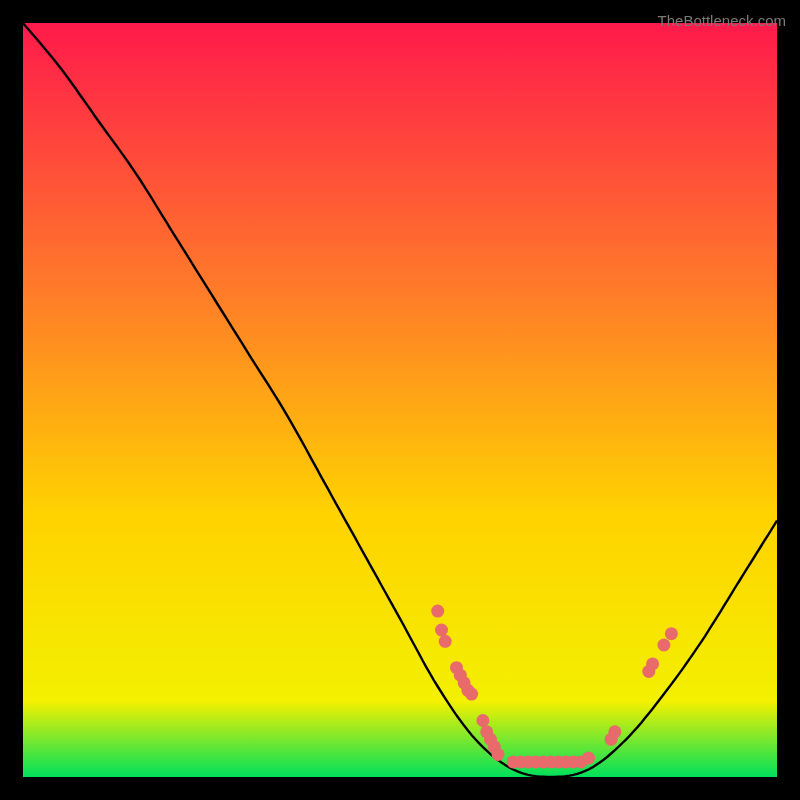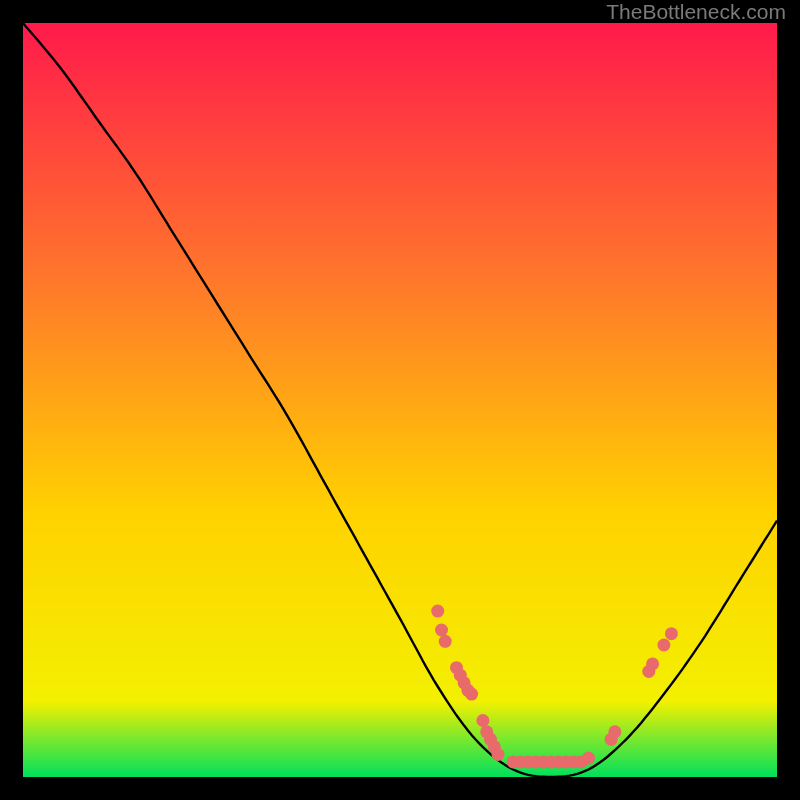--- a/index.html
+++ b/index.html
@@ -6,24 +6,24 @@
     margin: 0;
     padding: 0;
     width: 800px;
     height: 800px;
     background: #000;
     font-family: Arial, Helvetica, sans-serif;
     position: relative;
   }
   .watermark {
     position: absolute;
-    top: 0;
+    top: 12px;
     right: 14px;
     color: #7a7a7a;
-    font-size: 21px;
+    font-size: 15px;
     font-weight: 500;
     z-index: 5;
   }
   .plot-wrap {
     position: absolute;
     left: 23px;
     top: 23px;
     width: 754px;
     height: 754px;
   }

